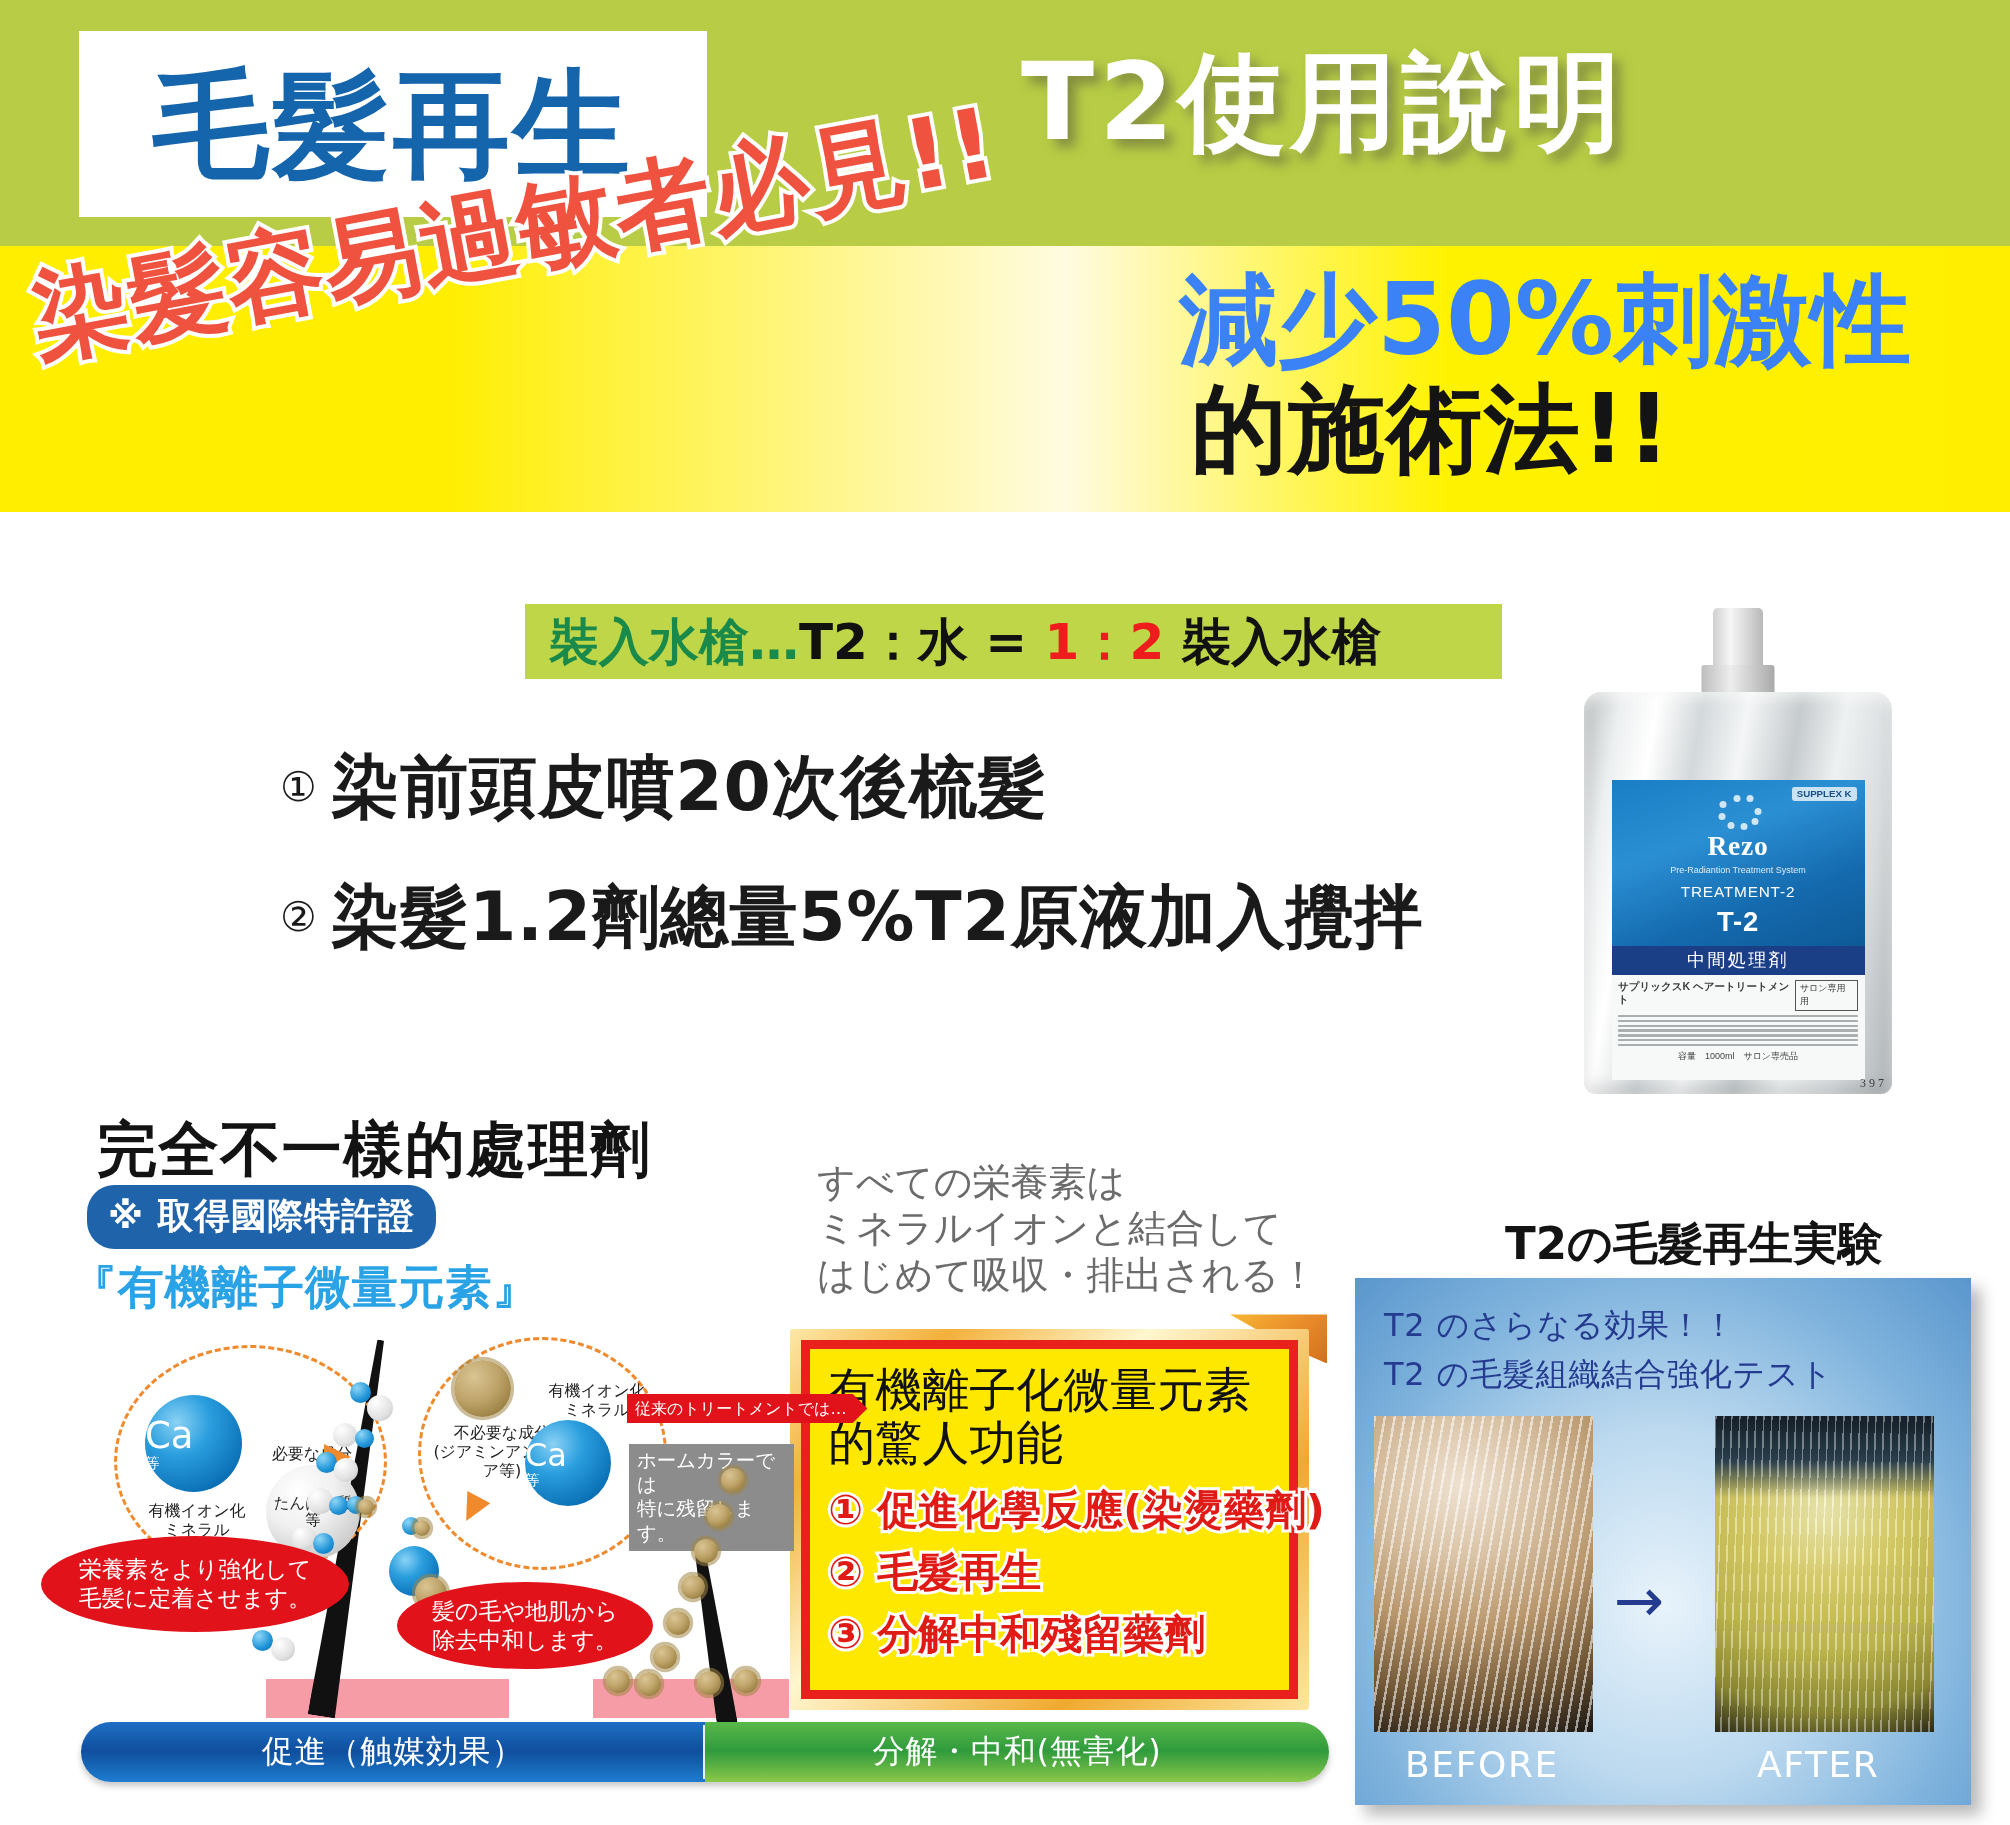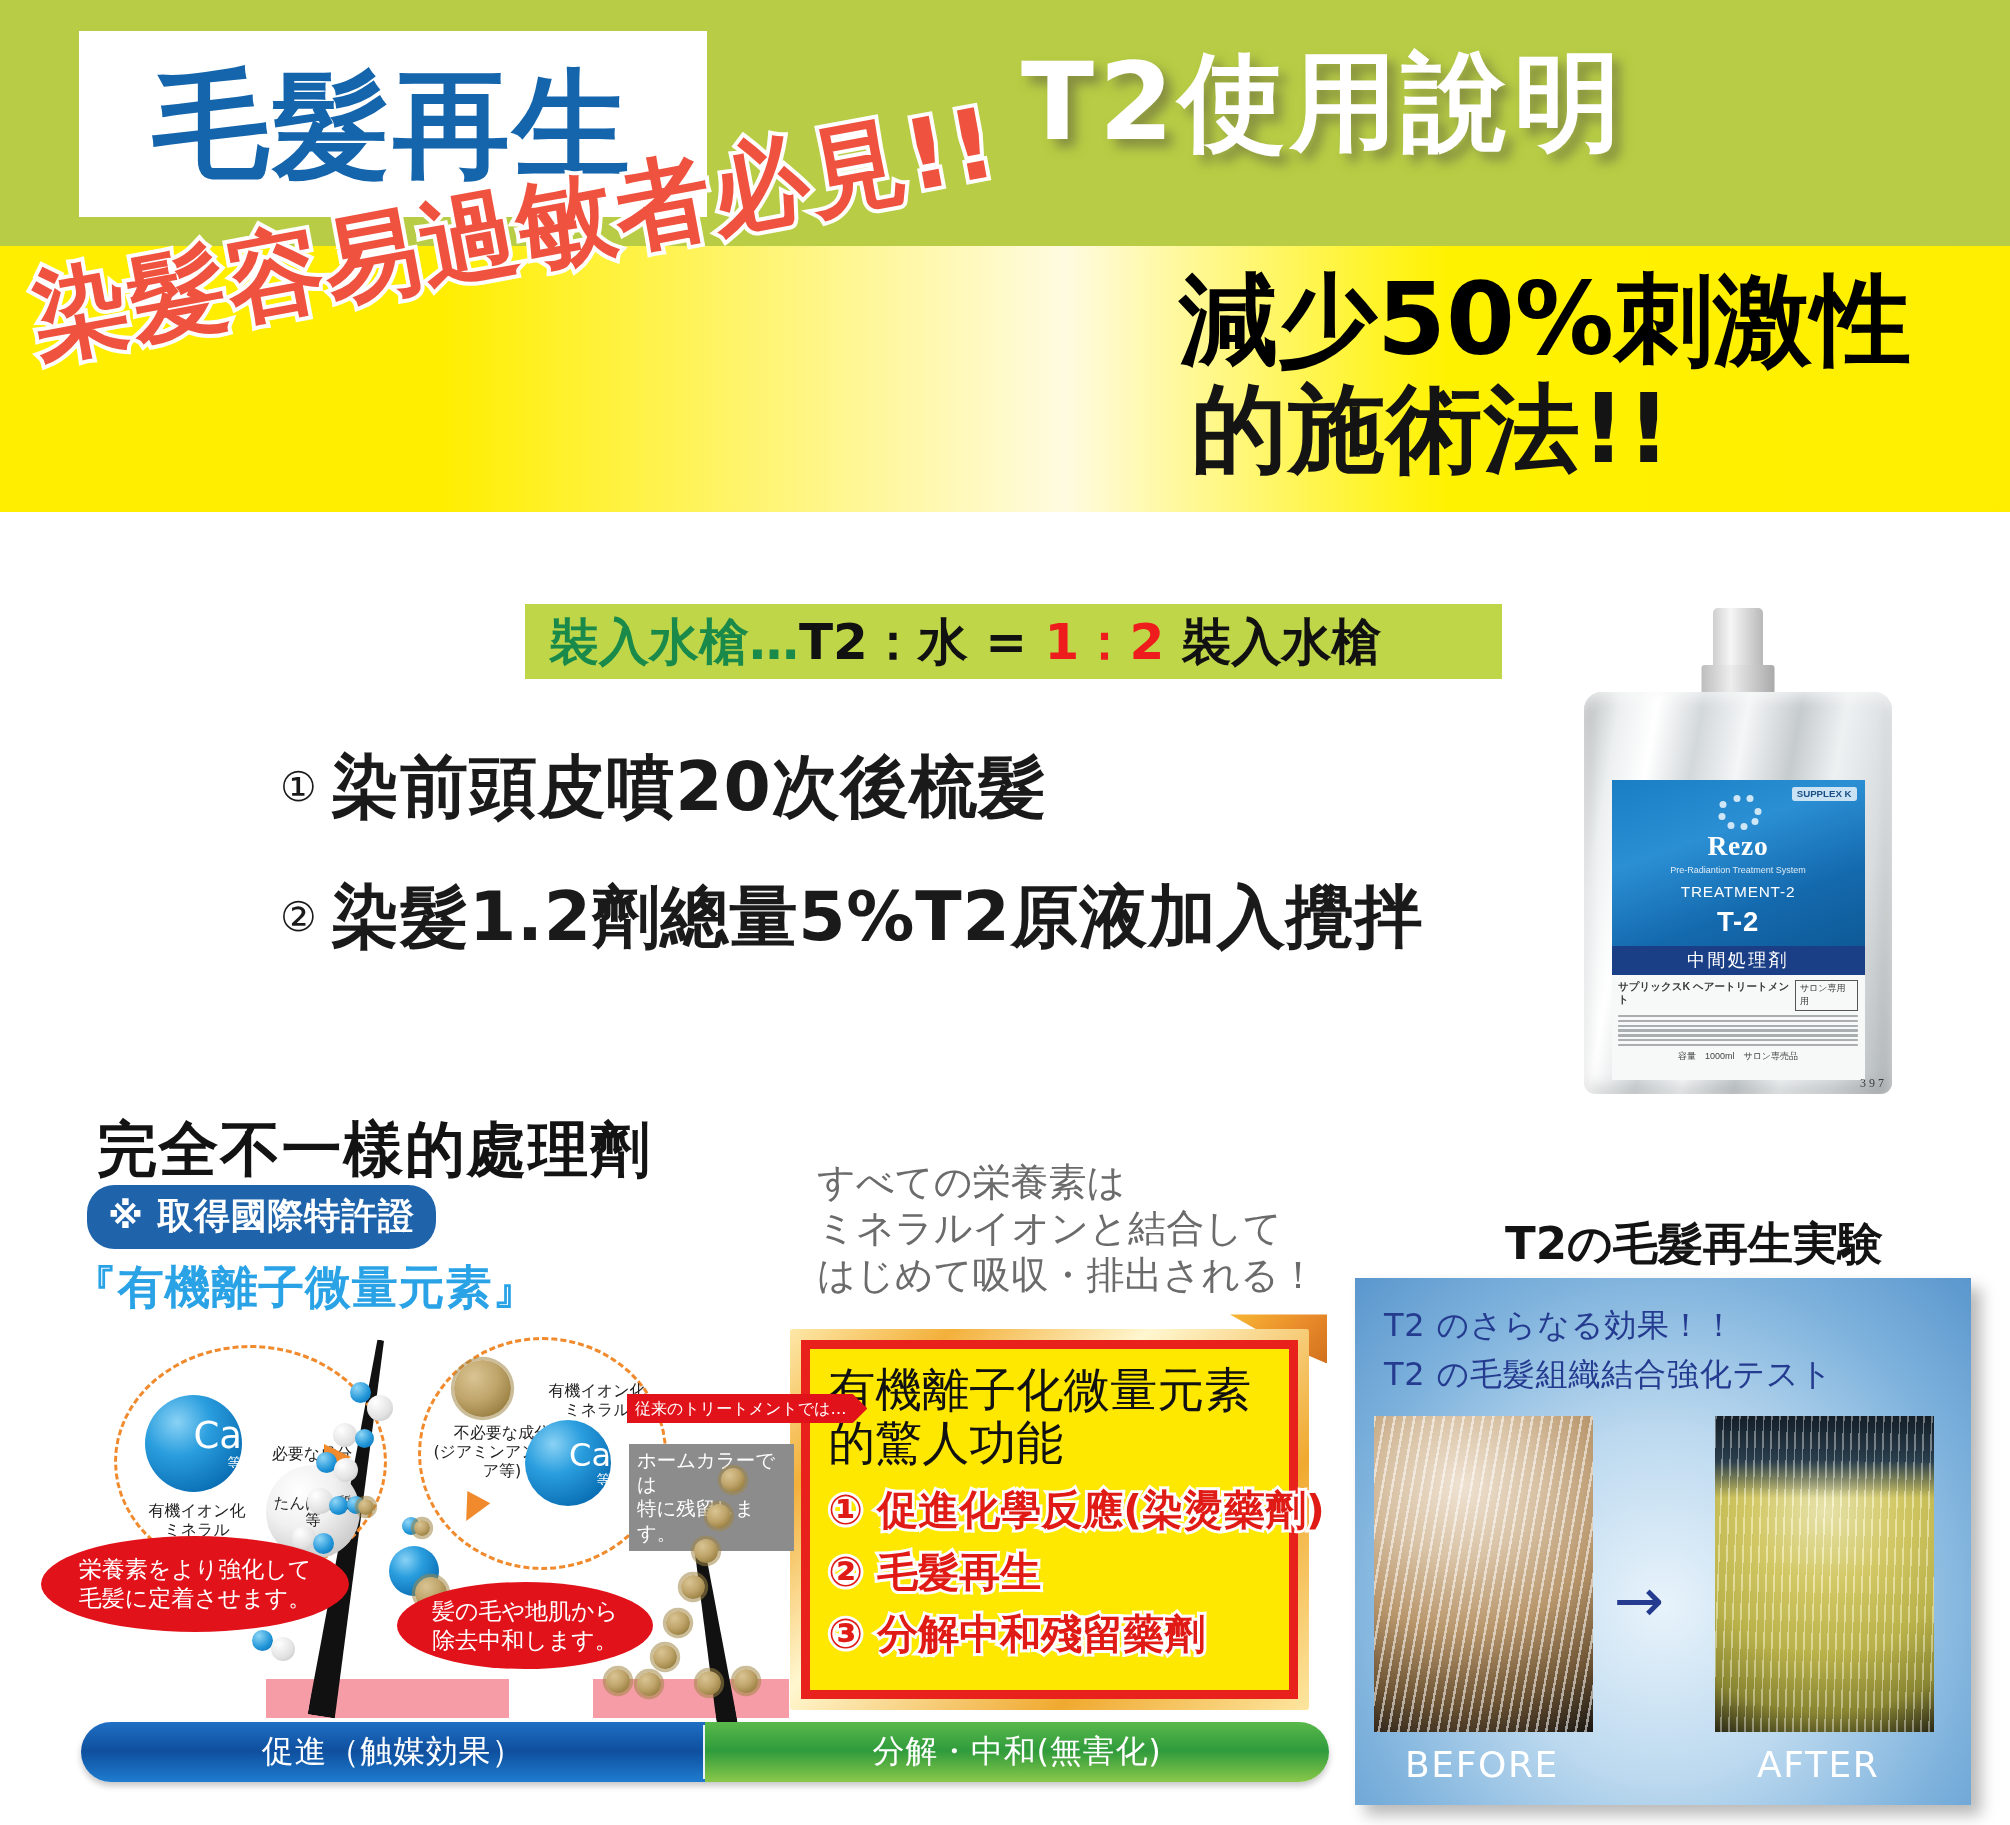--- a/index.html
+++ b/index.html
@@ -17,21 +17,21 @@
                 font-family:"DejaVu Sans","Liberation Sans",sans-serif;}
 
   
   .yellow-band{position:absolute;left:0;top:246px;width:2010px;height:266px;
     background:linear-gradient(90deg,#ffee00 0%,#ffee00 22%,#fffbe0 53%,#fff200 72%,#ffee00 100%);}
   .slant-head{position:absolute;left:24px;top:272px;width:1078px;font-size:97px;font-weight:bold;
      color:#ef5340;letter-spacing:1.6px;line-height:1;white-space:nowrap;
      transform:rotate(-10.5deg);transform-origin:left top;
      -webkit-text-stroke:8px #ffffff;paint-order:stroke fill;
      font-family:"DejaVu Sans","Liberation Sans",sans-serif;}
-  .red-head{position:absolute;left:1179px;top:267px;font-size:99px;font-weight:bold;color:#000000;
+  .red-head{position:absolute;left:1179px;top:267px;font-size:99px;font-weight:bold;color:#3b82f6;
      letter-spacing:0px;line-height:1.08;white-space:nowrap;
      font-family:"DejaVu Sans","Liberation Sans",sans-serif;}
   .black-head{position:absolute;left:1191px;top:381px;font-size:96px;font-weight:bold;color:#141414;
      letter-spacing:1.6px;line-height:1;white-space:nowrap;
      font-family:"DejaVu Sans","Liberation Sans",sans-serif;}
 
   
   .prep-strip{position:absolute;left:525px;top:604px;width:977px;height:75px;background:#c0d649;
       display:flex;align-items:center;}
   .prep-strip .ln{white-space:nowrap;font-size:50px;font-weight:bold;line-height:1;margin-left:24px;
@@ -145,21 +145,21 @@
   .hairB{left:624px;top:102px;width:21px;height:282px;transform:rotate(-9deg);transform-origin:top center;
      clip-path:polygon(40% 0,60% 0,100% 100%,0 100%);}
   .scalp{position:absolute;height:39px;background:#f48b96;opacity:.85;}
   .scalpA{left:217px;top:334px;width:243px;}
   .scalpB{left:544px;top:334px;width:196px;}
   .dashc{position:absolute;border:3.2px dashed #f08a2c;border-radius:50%;}
   .dc1{left:65px;top:0px;width:267px;height:227px;}
   .dc2{left:369px;top:-8px;width:243px;height:227px;}
   .ball{position:absolute;border-radius:50%;}
   .ca{background:radial-gradient(circle at 33% 28%,#8ad2f5 0%,#2a9ede 35%,#0a6fb5 78%,#064f86 100%);
-     color:#fff;text-align:center;display:flex;flex-direction:column;align-items:flex-end;justify-content:center;
+     color:#fff;text-align:center;display:flex;flex-direction:column;align-items:flex-start;justify-content:center;
      font-family:"DejaVu Sans","Liberation Sans",sans-serif;line-height:1;}
   .ca .cab{font-size:37px;} .ca .cas{font-size:14.6px;margin-top:1.6px;}
   .prot{background:radial-gradient(circle at 35% 28%,#ffffff 0%,#f0f0f0 40%,#c9c9c9 80%,#a8a8a8 100%);
      color:#222;text-align:center;display:flex;flex-direction:column;align-items:center;justify-content:center;
      font-size:15.4px;line-height:1.1;font-family:"DejaVu Sans","Liberation Sans",sans-serif;}
   .spike{position:absolute;border-radius:50%;
      background:radial-gradient(circle at 35% 30%,#d9c493 0%,#bfa46a 45%,#8d7434 90%);
      box-shadow:0 0 0 3.2px rgba(160,135,70,.55);}
   .tinyb{position:absolute;border-radius:50%;}
   .tinyb.bl{background:radial-gradient(circle at 33% 28%,#8fd6f7,#1e93d6 60%,#0b6aad);}

